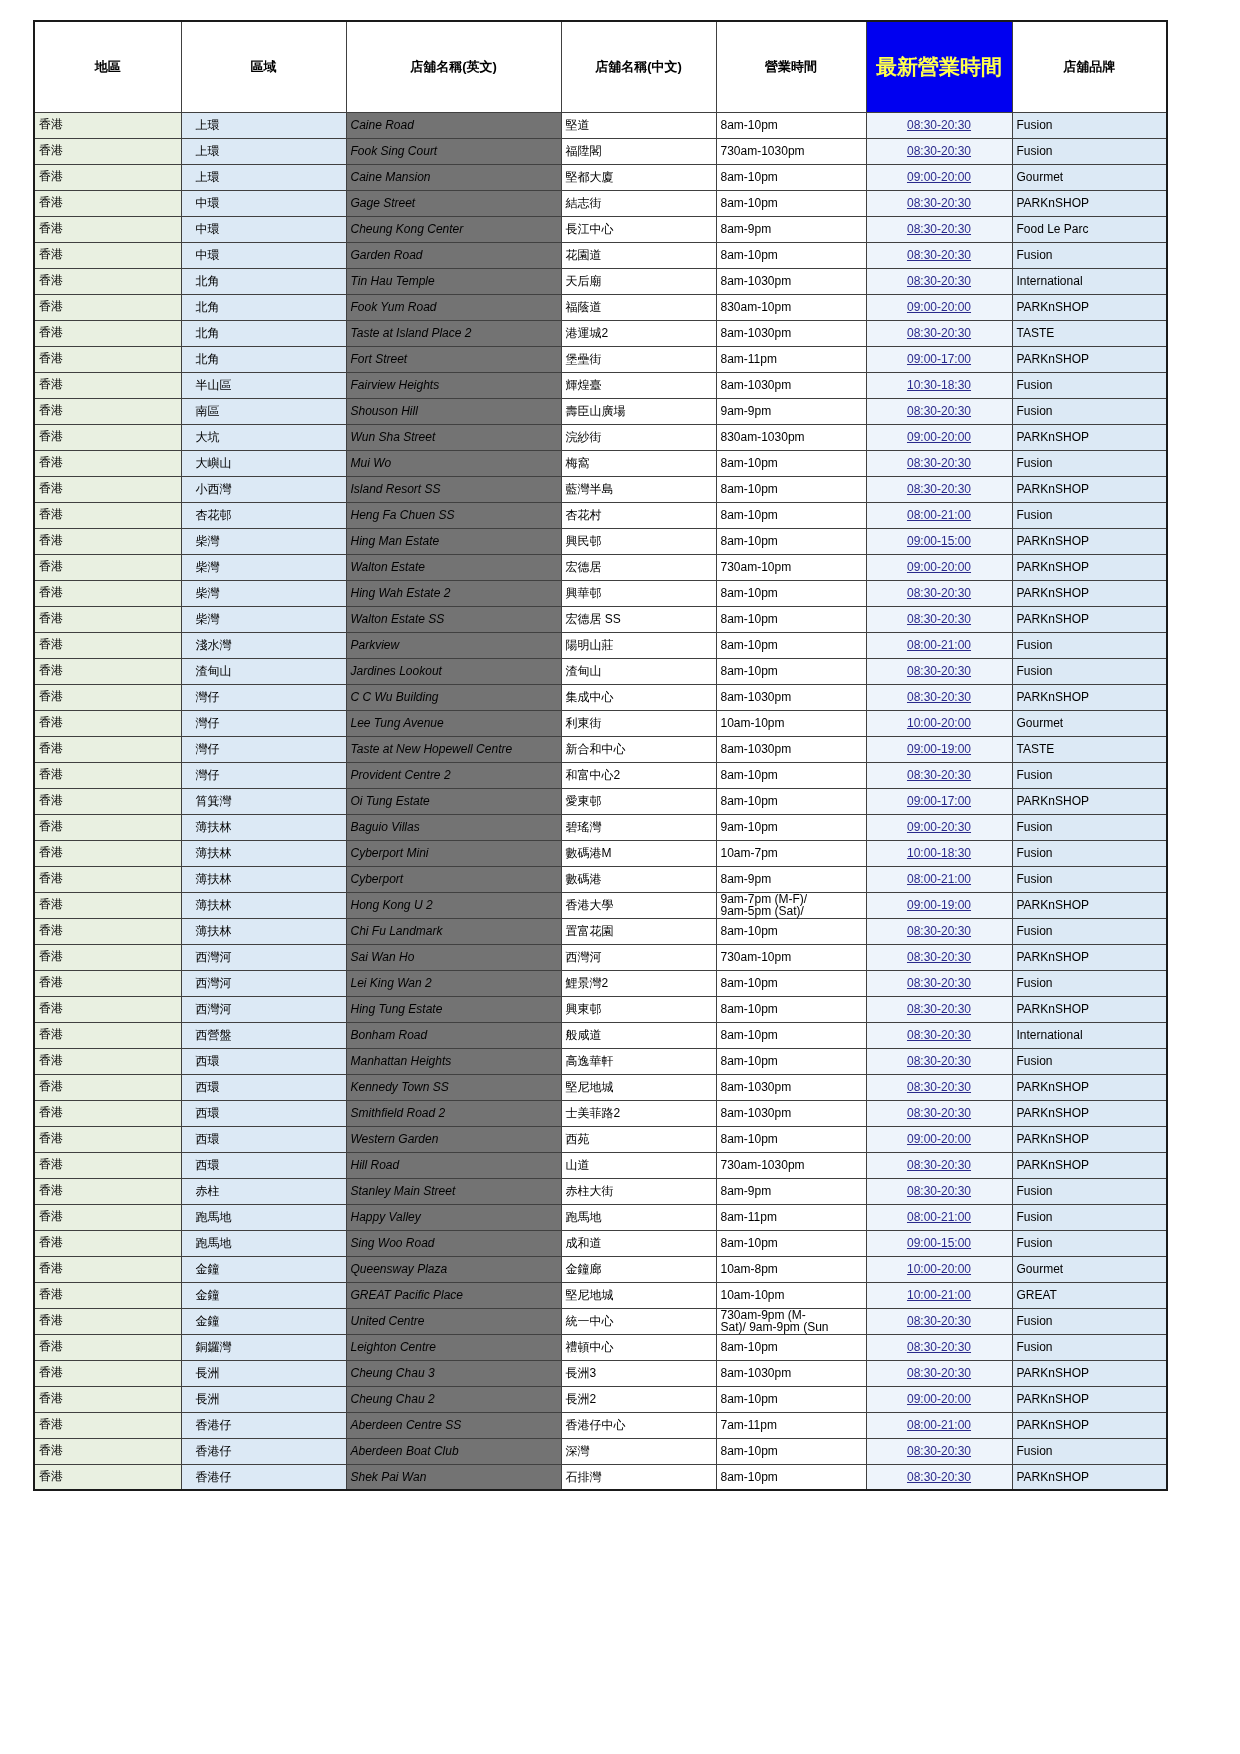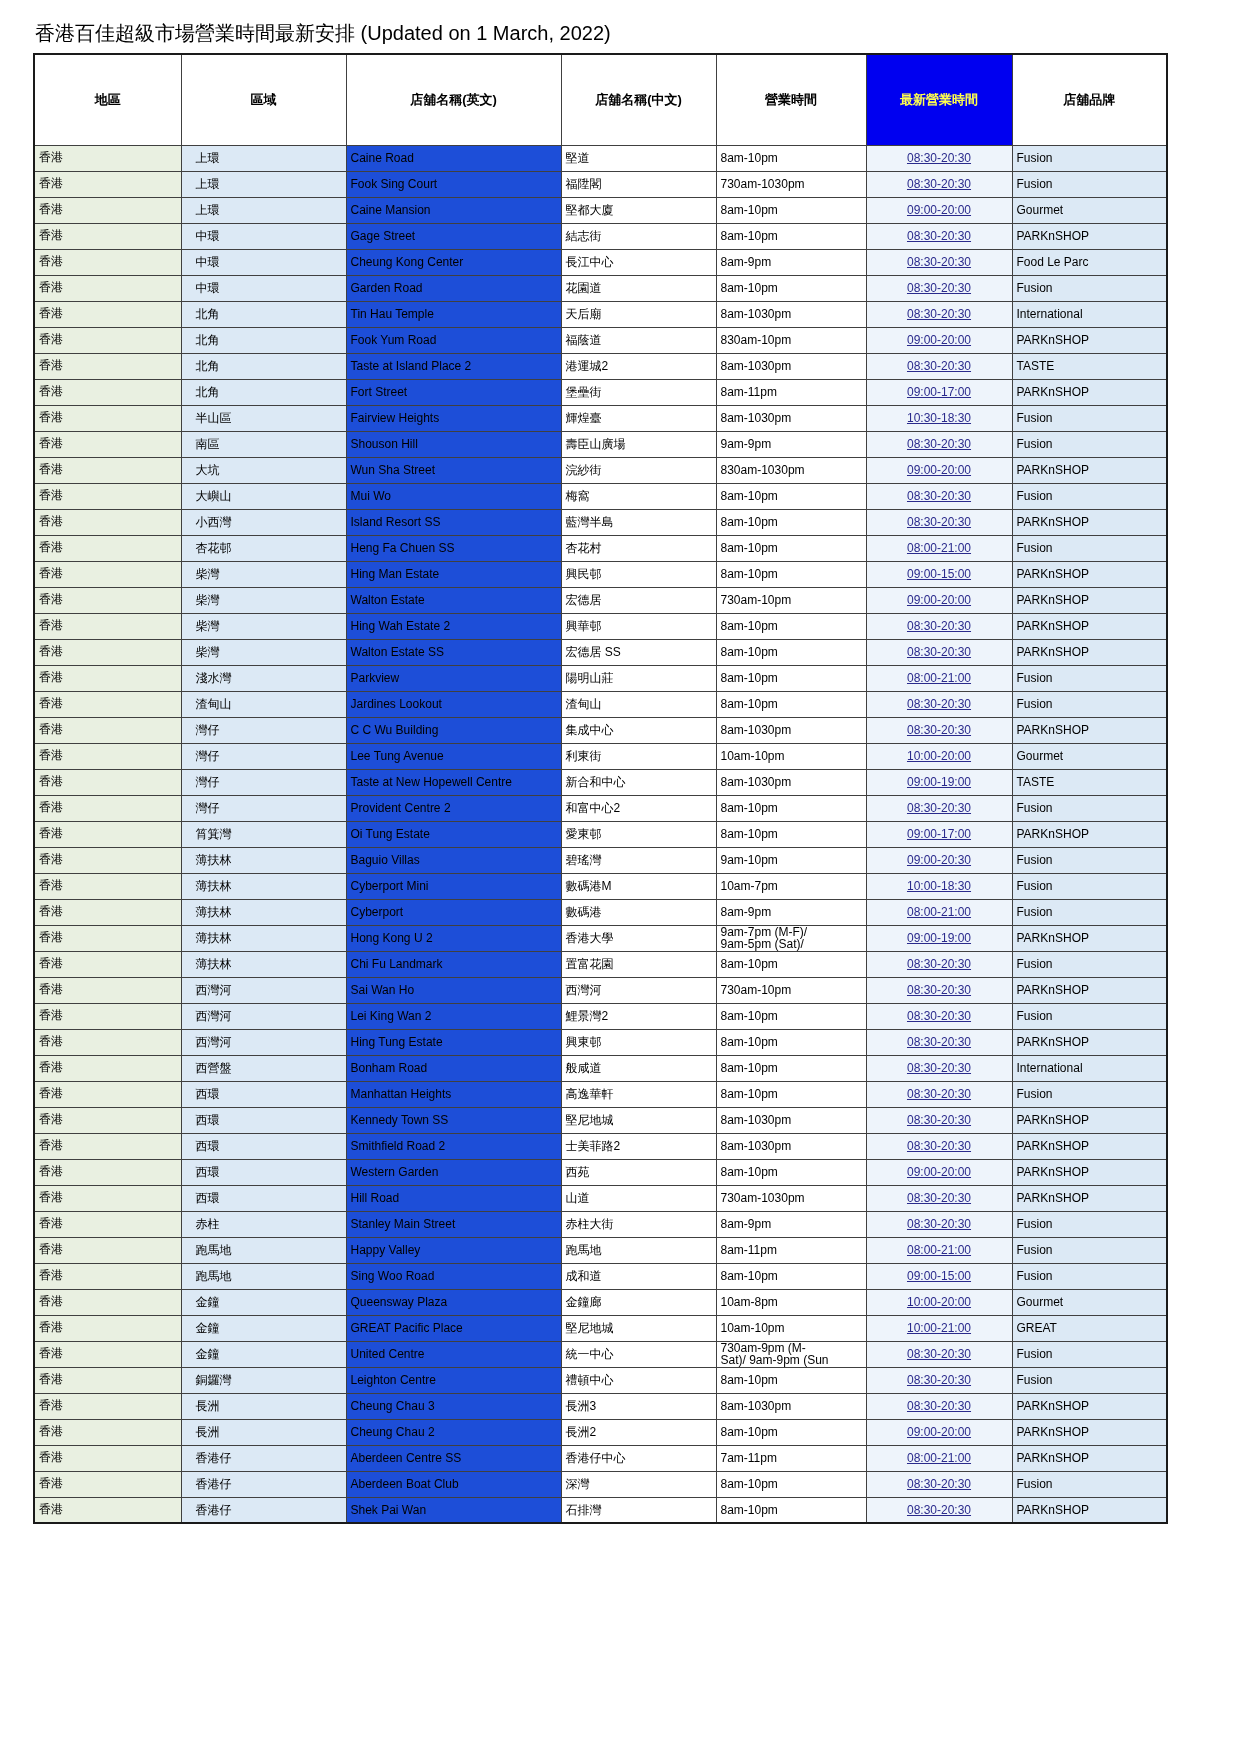--- a/index.html
+++ b/index.html
@@ -40,47 +40,46 @@
     background: #ffffff;
     font-size: 13px;
     font-weight: 700;
     text-align: center;
     vertical-align: middle;
     padding: 0 2px;
   }
   .store-table th.highlight {
     background: var(--header-highlight-bg, #0000f0);
     color: var(--header-highlight-text, #ffff4d);
-    font-size: 13px;
+    font-size: 21px;
   }
   .store-table td {
     font-size: 12px;
     padding: 0 4px;
     vertical-align: middle;
     white-space: pre-line;
     line-height: 1.05;
   }
   .store-table td.c0 { background: var(--region-col-bg, #e9f0e1); font-family: Liberation Mono, monospace; }
   .store-table td.c1 { background: var(--district-col-bg, #dce9f5); padding-left: 14px; }
-  .store-table td.c2 { background: #1d4ed8; }
+  .store-table td.c2 { background: #737373; font-style: italic; }
   .store-table td.c3 { background: #ffffff; }
   .store-table td.c4 { background: #ffffff; margin-left: 23px; }
   .store-table td.c5 {
     background: var(--new-hours-col-bg, #eef4fb);
     color: var(--new-hours-text, #2a2a8c);
     text-align: center;
     text-decoration: underline;
   }
   .store-table td.c6 { background: var(--brand-col-bg, #dce9f5); }
 </style>
 </head>
 <body>
 
 <div class="page">
-  <h1 class="title">香港百佳超級市場營業時間最新安排 (Updated on 1 March, 2022)</h1>
 
   <table class="store-table">
     <colgroup>
       <col style="width:147px">
       <col style="width:165px">
       <col style="width:215px">
       <col style="width:155px">
       <col style="width:150px">
       <col style="width:146px">
       <col style="width:155px">

